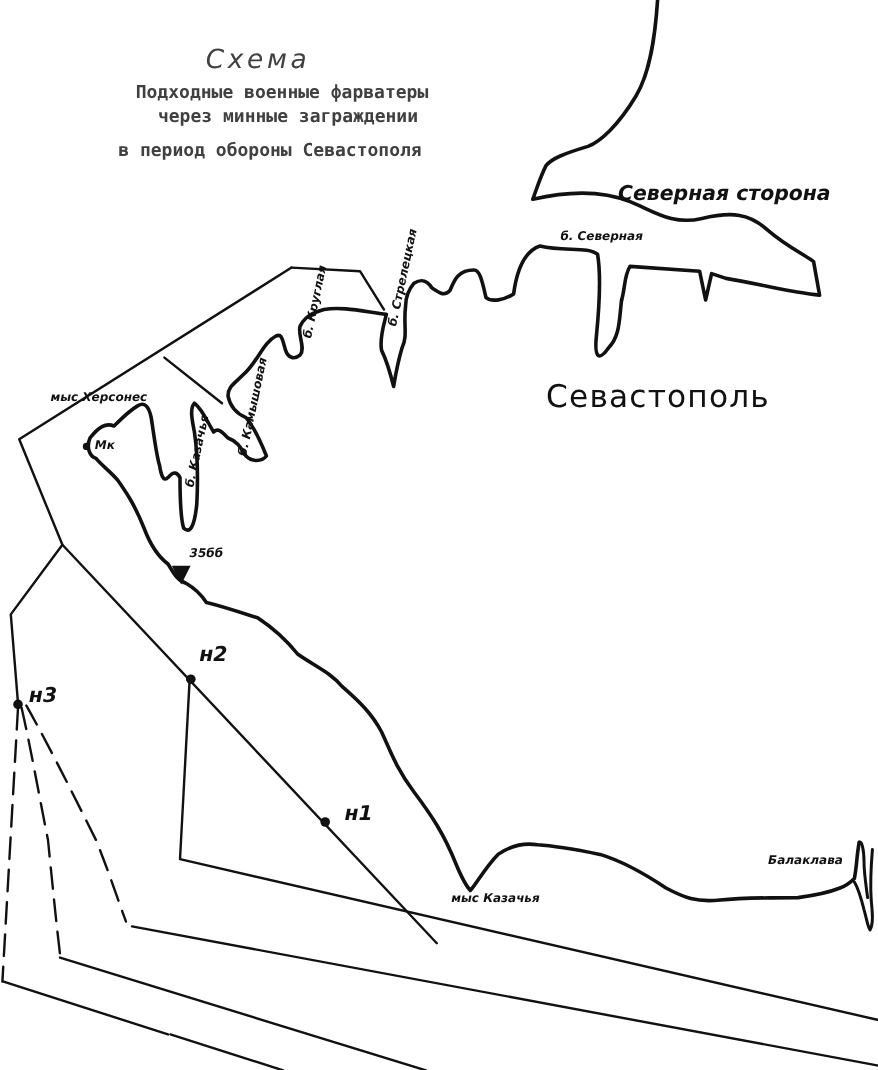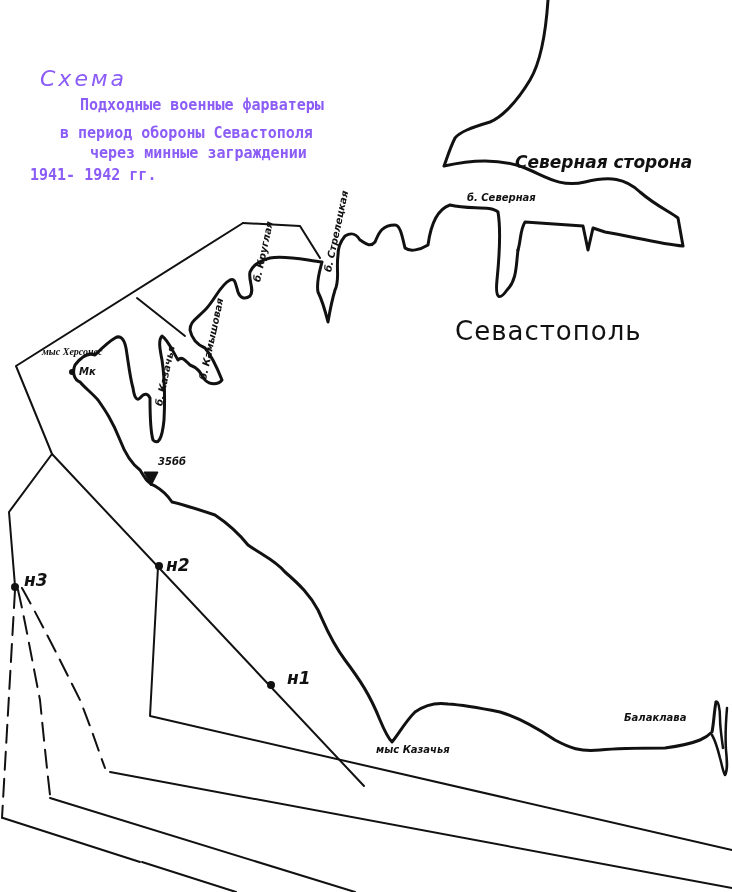--- a/index.html
+++ b/index.html
@@ -1,18 +1,18 @@
 <!DOCTYPE html>
 <html><head>
   <meta charset="utf-8">
   <style>
     html, body { margin: 0; padding: 0; background: #ffffff; }
     body { width: 732px; height: 892px; position: relative; overflow: hidden; font-family: "DejaVu Sans", sans-serif; }
     .map { position: absolute; left: 0; top: 0; width: 732px; height: 892px; }
-    .title-block { position: absolute; left: 60px; top: 38px; width: 330px; text-align: left; color: #8b5cf6; margin-top: 28px; }
+    .title-block { position: absolute; left: 60px; top: 38px; width: 330px; text-align: center; color: #404040; }
     .title-main { font-family: "DejaVu Sans", sans-serif; font-style: italic; font-size: 22px; letter-spacing: 3px; margin-left: -20px; }
     .title-line { font-family: "DejaVu Sans Mono", monospace; font-weight: bold; font-size: 15px; line-height: 20px; }
     .t1 { margin-top: 4px; margin-left: 20px; }
     .t2 { margin-left: 30px; }
     .t3 { margin-top: 8px; }
     .t4 { margin-top: 2px; margin-left: -30px; font-size: 15px; }
     .lbl { position: absolute; color: #111; font-family: "DejaVu Sans", sans-serif; font-weight: bold; font-style: italic; white-space: nowrap; }
     .lbl.sm { font-size: 10px; }
     .lbl.md { font-size: 17px; }
     .lbl.city { font-size: 26px; font-style: normal; font-weight: normal; letter-spacing: 1px; }
@@ -53,36 +53,35 @@
   <circle cx="271" cy="685" r="4" fill="#111"></circle>
 
   <polygon points="144,472 158,472 151,486" fill="#111" stroke="#111"></polygon>
 
   <circle cx="72" cy="372" r="3" fill="#111"></circle>
 </svg>
 
 <div class="title-block">
   <div class="title-main">Схема</div>
   <div class="title-line t1">Подходные военные фарватеры</div>
+  <div class="title-line t2">через минные заграждении</div>
   <div class="title-line t3">в период обороны Севастополя</div>
-  <div class="title-line t2">через минные заграждении</div>
-  <div class="title-line t4">1941- 1942 гг.</div>
 </div>
 
 <div class="lbl md" style="left:515px; top:152px;">Северная сторона</div>
 <div class="lbl sm" style="left:467px; top:192px;">б. Северная</div>
 <div class="lbl city" style="left:455px; top:316px;">Севастополь</div>
 
 <div class="lbl sm rot" style="left:333px; top:262px;">б. Стрелецкая</div>
 <div class="lbl sm rot" style="left:262px; top:272px;">б. Круглая</div>
 <div class="lbl sm rot" style="left:208px; top:370px;">б. Камышовая</div>
 <div class="lbl sm rot" style="left:164px; top:396px;">б. Казачья</div>
 
-<div class="lbl sm" style="left:42px; top:346px;font-family:Liberation Serif, serif;">мыс Херсонес</div>
+<div class="lbl sm" style="left:42px; top:326px;">мыс Херсонес</div>
 <div class="lbl sm" style="left:79px; top:366px;">Мк</div>
 <div class="lbl sm" style="left:158px; top:456px;">35бб</div>
 
 <div class="lbl md" style="left:24px; top:570px;">н3</div>
-<div class="lbl md" style="left:166px; top:555px;">н2</div>
+<div class="lbl md" style="left:166px; top:536px;">н2</div>
 <div class="lbl md" style="left:287px; top:668px;">н1</div>
 
 <div class="lbl sm" style="left:376px; top:744px;">мыс Казачья</div>
-<div class="lbl sm" style="left:624px; top:712px;text-align:right;">Балаклава</div>
+<div class="lbl sm" style="left:640px; top:712px;text-align:right;">Балаклава</div>
 
 </body></html>

